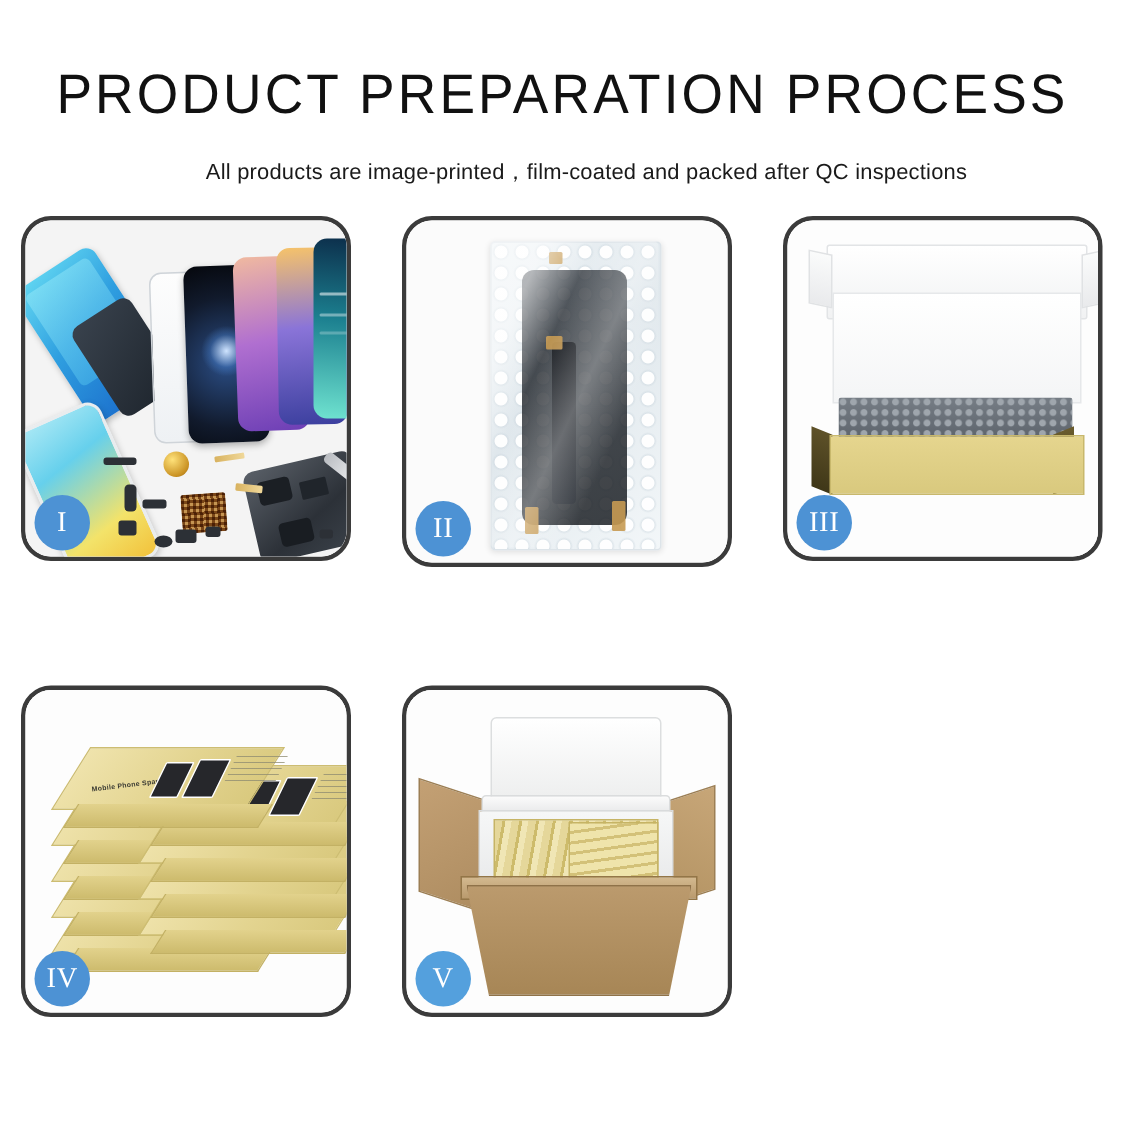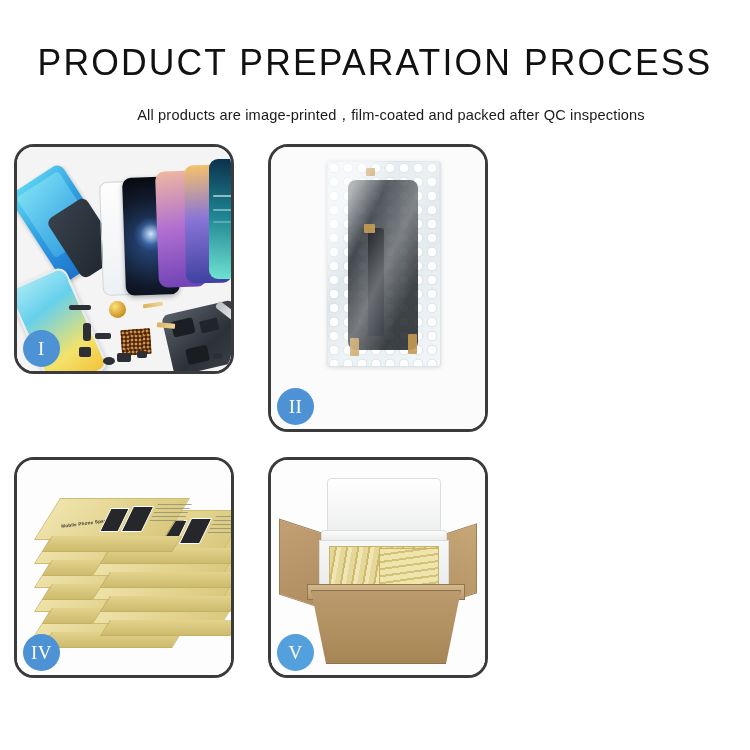--- a/index.html
+++ b/index.html
@@ -371,37 +371,50 @@
           <div class="chip" style="left:100px;top:206px;width:14px;height:9px;border-radius:2px;"></div>
           <div class="chip" style="left:120px;top:204px;width:10px;height:7px;"></div>
           <div class="chip" style="left:86px;top:210px;width:12px;height:8px;border-radius:50%;"></div>
           <div class="screwdriver"></div>
           <div class="chip" style="left:196px;top:206px;width:9px;height:6px;border-radius:2px;"></div>
         </div>
       </div>
       <div class="badge">I</div>
     </div>
 
-    <div class="card" style="left:268px;top:144px;width:220px;height:288px;">
+    <div class="card" style="left:268px;top:144px;width:220px;height:234px;">
       <div class="card-inner">
         <div class="sc2">
           <div class="wrap-sheet">
             <div class="wrap-screen"></div>
             <div class="wrap-flex"></div>
             <div class="wrap-tab" style="left:38px;top:6px;width:9px;height:8px;"></div>
             <div class="wrap-tab" style="left:36px;top:62px;width:11px;height:9px;"></div>
             <div class="wrap-tab" style="left:22px;top:176px;width:9px;height:18px;"></div>
             <div class="wrap-tab" style="left:80px;top:172px;width:9px;height:20px;"></div>
           </div>
           <div class="wrap-gloss"></div>
         </div>
       </div>
       <div class="badge">II</div>
     </div>
 
+    <div class="card" style="left:522px;top:144px;width:213px;height:230px;">
+      <div class="card-inner">
+        <div class="sc3">
+          <div class="b3-lid"></div>
+          <div class="b3-back"></div>
+          <div class="b3-foam"></div>
+          <div class="b3-front-l"></div>
+          <div class="b3-front-r"></div>
+          <div class="b3-front"></div>
+        </div>
+      </div>
+      <div class="badge">III</div>
+    </div>
 
     <div class="card" style="left:14px;top:457px;width:220px;height:221px;">
       <div class="card-inner">
         <div class="sc4">
           <div class="stack">
 
             <div class="sbox" style="left:24px;top:108px;width:128px;height:56px;">
               <div class="top"></div>
               <div class="side"></div>
             </div>

